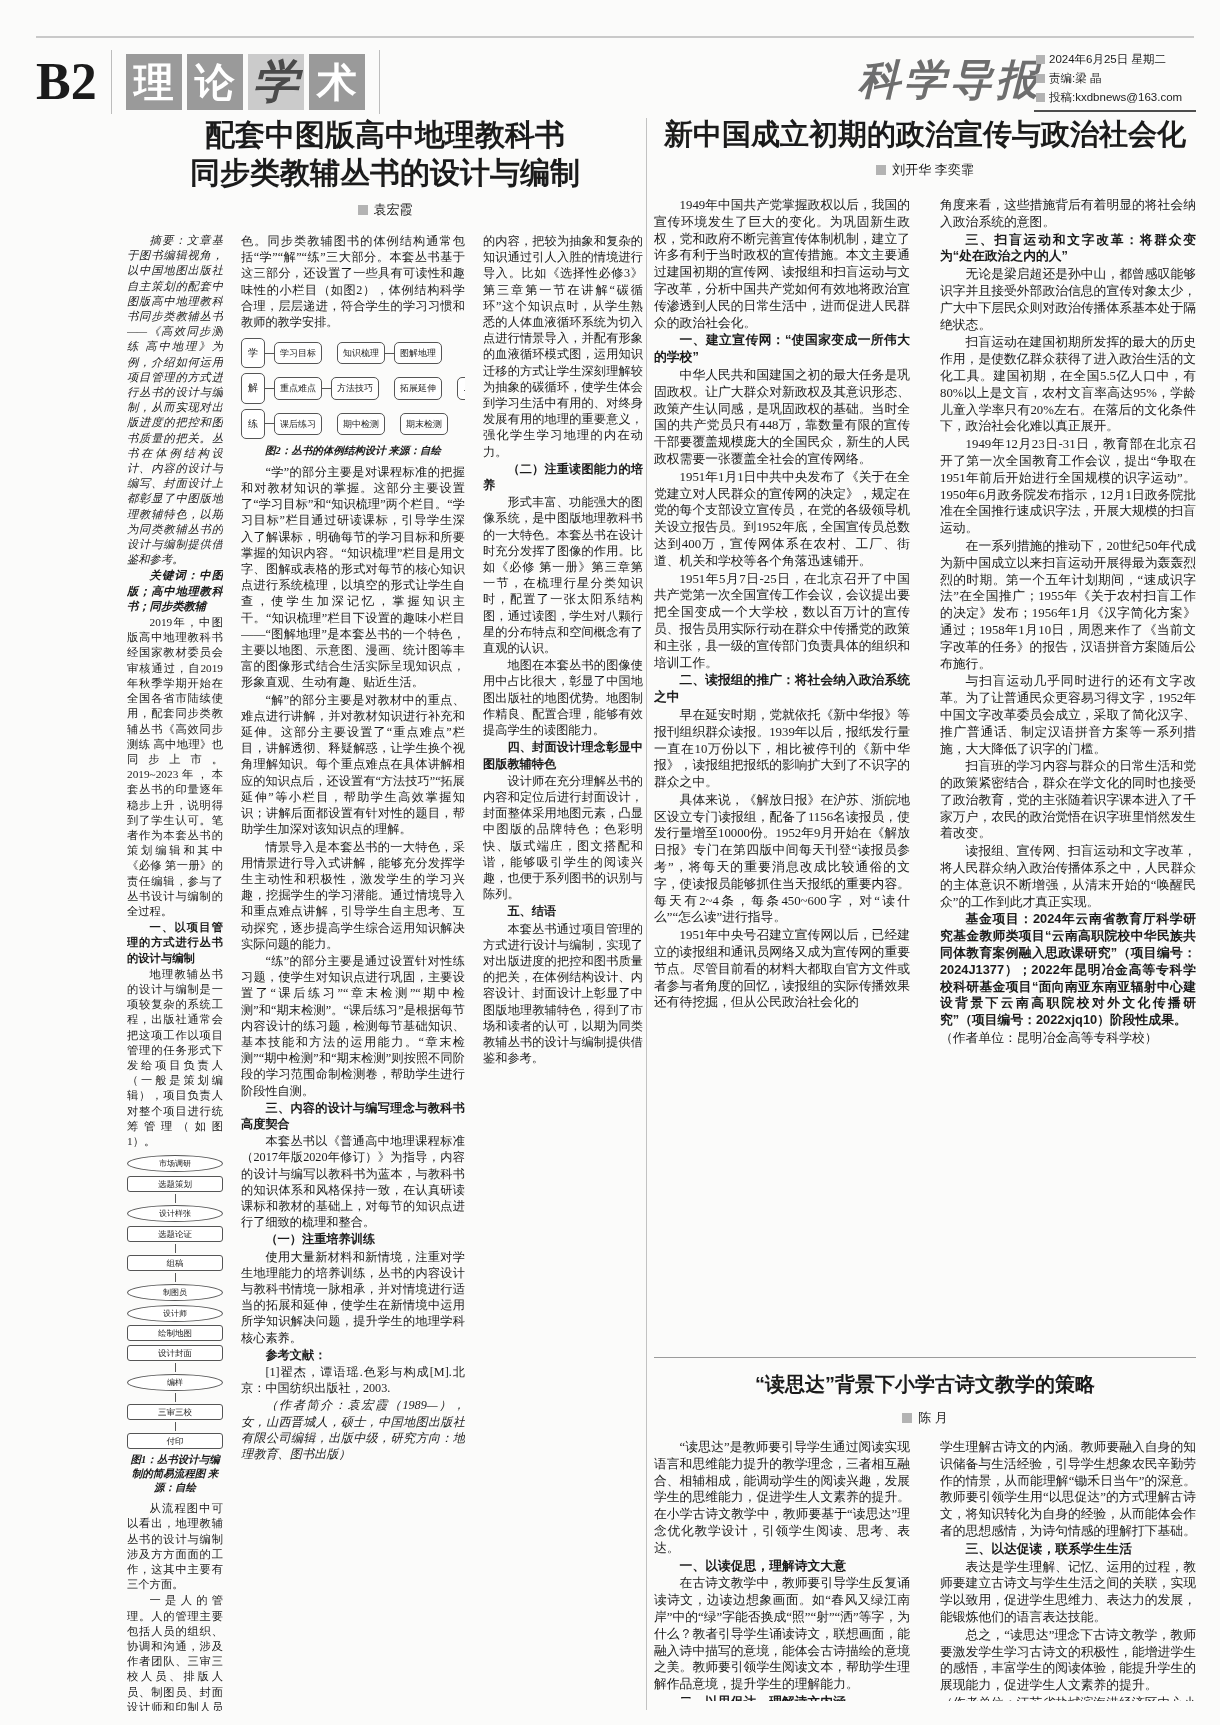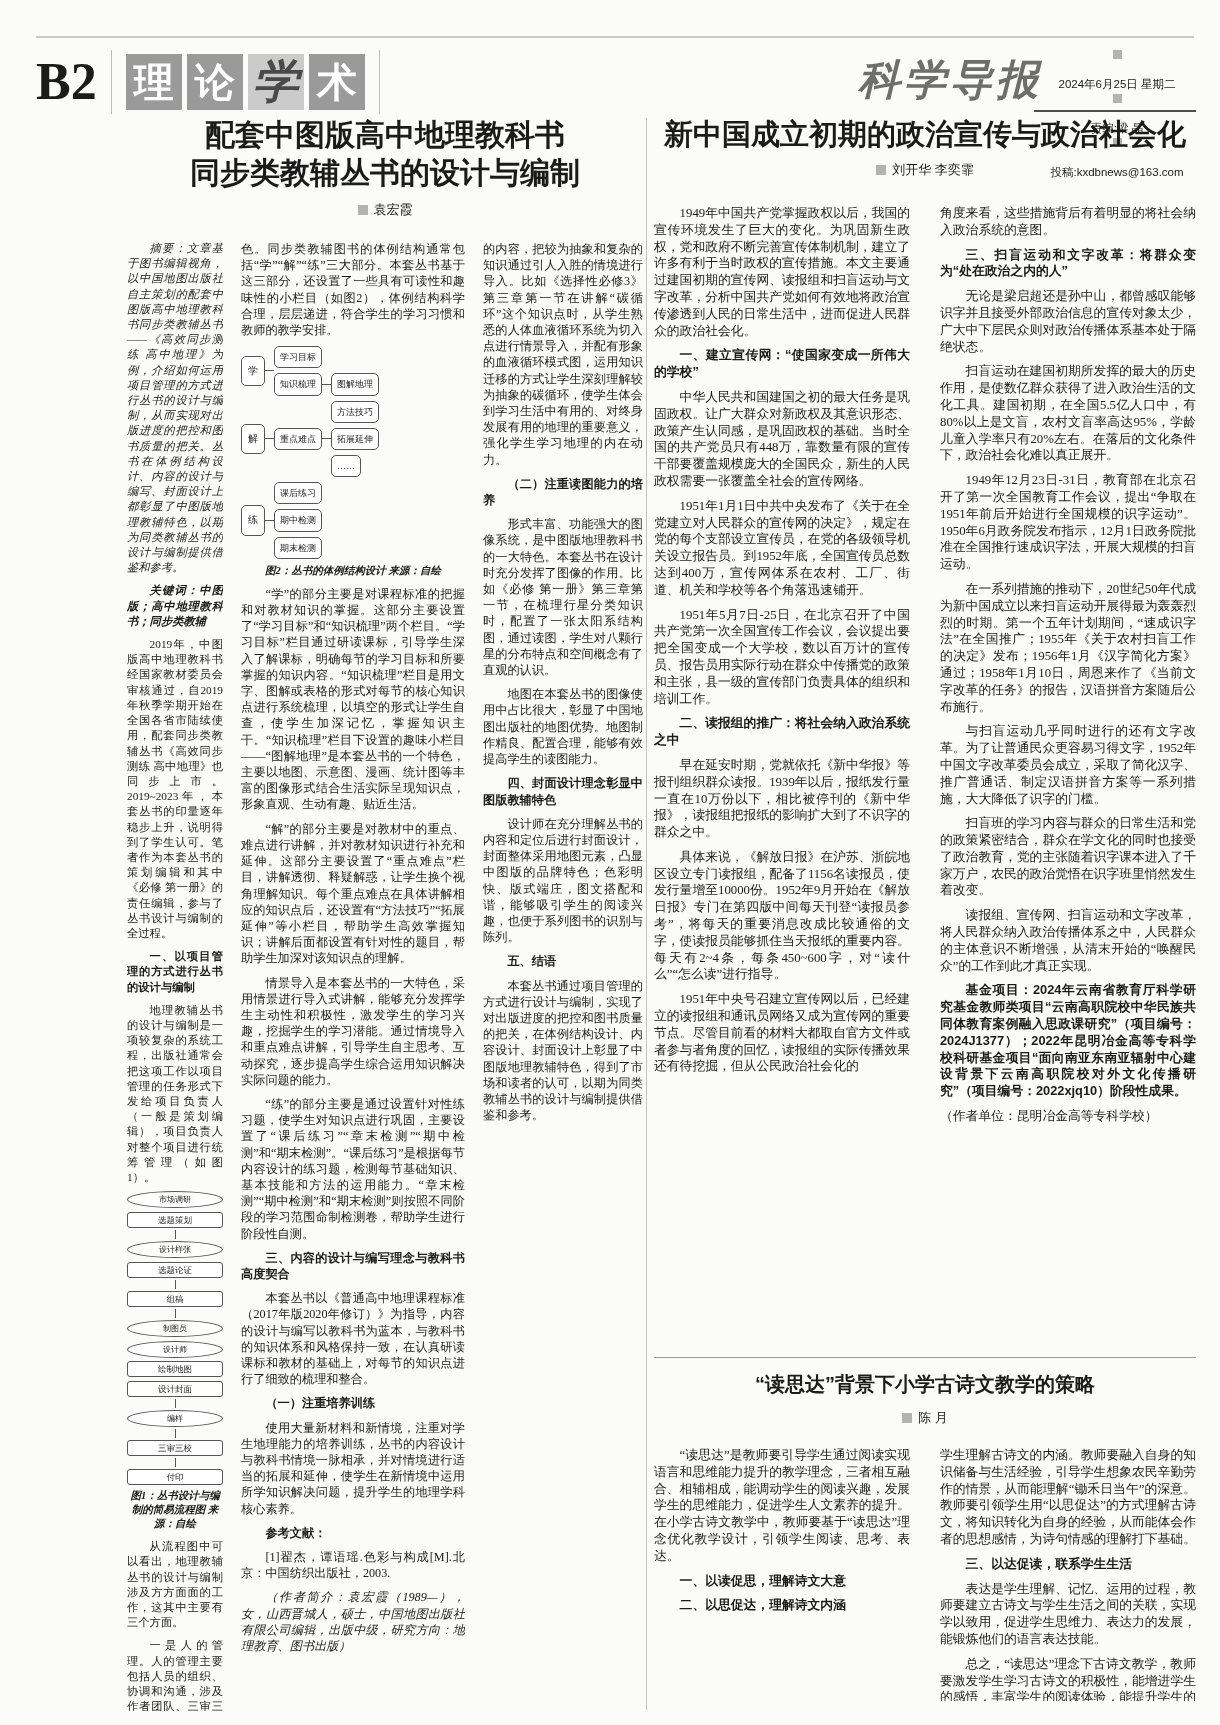--- a/index.html
+++ b/index.html
@@ -13,34 +13,34 @@
   .seclogo{display:flex;gap:5px;}
   .secbox{width:56px;height:56px;display:flex;align-items:center;justify-content:center;
           background:#9a9a9a;color:#fff;font-family:"Liberation Sans",sans-serif;
           font-weight:bold;font-size:40px;}
   .secbox.light{background:#cbcbcb;color:#4a4a4a;font-family:"Liberation Serif",serif;
           font-style:italic;font-size:46px;}
   .paperName{position:absolute;top:52px;left:858px;font-family:"Liberation Serif",serif;
           font-style:italic;font-weight:bold;font-size:42px;color:#6e6e6e;letter-spacing:4px;}
   .mastInfo{position:absolute;top:50px;left:1036px;width:162px;font-size:11.5px;line-height:19px;
           font-family:"Liberation Sans",sans-serif;color:#1b1b1b;}
-  .mastInfo .row{display:flex;align-items:center;gap:16px;white-space:nowrap;flex-direction:column;}
+  .mastInfo .row{display:flex;align-items:center;gap:4px;white-space:nowrap;}
   .sq{display:inline-block;width:9px;height:9px;background:#b3b3b3;flex:0 0 auto;}
   .mastRule{position:absolute;top:110px;left:1034px;width:162px;height:2px;background:#4e4e4e;}
   
   .vdiv{position:absolute;left:646px;top:118px;width:1px;height:1592px;background:#c2c2c2;}
   .hdivR{position:absolute;left:654px;top:1357px;width:542px;height:1px;background:#9b9b9b;}
   
   .art{position:absolute;}
   .tL{font-family:"Liberation Sans",sans-serif;font-weight:bold;text-align:center;}
   .byline{text-align:center;margin-top:9px;font-size:13px;font-family:"Liberation Sans",sans-serif;}
   .byline .sq{width:10px;height:10px;margin-right:6px;vertical-align:-1px;}
   .cols{display:flex;}
   .col{overflow:hidden;text-align:justify;}
-  .col p{margin:8px 0 1px 0;text-indent:2em;}
+  .col p{margin:0 0 1px 0;text-indent:2em;}
   .col p.noind{text-indent:0;}
   .h{font-family:"Liberation Sans",sans-serif;font-weight:bold;text-indent:2em;margin:2px 0;}
   .abs{font-style:italic;}
   .kw{font-style:italic;font-weight:bold;}
   .cap{font-style:italic;font-weight:bold;text-align:center;font-size:10.5px;text-indent:0 !important;
        margin:4px 0 6px 0 !important;line-height:14px;}
   .unit{font-weight:normal;text-indent:0 !important;font-family:"Liberation Sans",sans-serif;}
   .fund{font-weight:bold;font-family:"Liberation Sans",sans-serif;}
   .bio{font-style:italic;}
   
@@ -67,21 +67,21 @@
        text-align:center;background:#fff;white-space:nowrap;}
   .f1o{border:1px solid #555;border-radius:50%;padding:3px 4px;font-size:8px;line-height:9px;
        text-align:center;background:#fff;white-space:nowrap;}
   .f1a{width:1px;height:9px;background:#555;margin:2px auto;}
   
   .fig2{margin:8px 0 2px 0;font-family:"Liberation Sans",sans-serif;}
   .f2row{display:flex;align-items:center;margin:5px 0;}
   .f2p{border:1px solid #555;border-radius:5px;padding:6px 6px;font-size:10px;background:#fff;flex:0 0 auto;}
   .f2b{border:1px solid #555;border-radius:5px;padding:2px 5px;font-size:9px;background:#fff;
        white-space:nowrap;flex:0 0 auto;}
-  .f2kids{display:flex;flex-direction:column;gap:5px;}
+  .f2kids{display:flex;flex-direction:row;gap:15px;}
   .f2kr{display:flex;align-items:center;}
   .ln{width:9px;height:1px;background:#555;flex:0 0 auto;}
 </style>
 </head>
 <body>
 
 <div class="topline"></div>
 <div class="hdr">
   <div class="pageLabel">B2</div>
   <div class="vbar"></div>
@@ -272,20 +272,21 @@
   </div>
 </section>
 
 <section class="art" id="artBot">
   <div class="tL">“读思达”背景下小学古诗文教学的策略</div>
   <div class="byline"><span class="sq"></span><span>陈  月</span></div>
   <div class="cols">
     <div class="col bc">
       <p>“读思达”是教师要引导学生通过阅读实现语言和思维能力提升的教学理念，三者相互融合、相辅相成，能调动学生的阅读兴趣，发展学生的思维能力，促进学生人文素养的提升。在小学古诗文教学中，教师要基于“读思达”理念优化教学设计，引领学生阅读、思考、表达。</p>
       <p class="h">一、以读促思，理解诗文大意</p>
+      <p>在古诗文教学中，教师要引导学生反复诵读诗文，边读边想象画面。如“春风又绿江南岸”中的“绿”字能否换成“照”“射”“洒”等字，为什么？教者引导学生诵读诗文，联想画面，能融入诗中描写的意境，能体会古诗描绘的意境之美。教师要引领学生阅读文本，帮助学生理解作品意境，提升学生的理解能力。</p>
       <p class="h">二、以思促达，理解诗文内涵</p>
 
     </div>
     <div class="col bc">
       <p class="noind">学生理解古诗文的内涵。教师要融入自身的知识储备与生活经验，引导学生想象农民辛勤劳作的情景，从而能理解“锄禾日当午”的深意。教师要引领学生用“以思促达”的方式理解古诗文，将知识转化为自身的经验，从而能体会作者的思想感情，为诗句情感的理解打下基础。</p>
       <p class="h">三、以达促读，联系学生生活</p>
       <p>表达是学生理解、记忆、运用的过程，教师要建立古诗文与学生生活之间的关联，实现学以致用，促进学生思维力、表达力的发展，能锻炼他们的语言表达技能。</p>
       <p>总之，“读思达”理念下古诗文教学，教师要激发学生学习古诗文的积极性，能增进学生的感悟，丰富学生的阅读体验，能提升学生的展现能力，促进学生人文素养的提升。</p>
       <p class="unit">（作者单位：江苏省盐城滨海港经济区中心小学）</p>
     </div>

